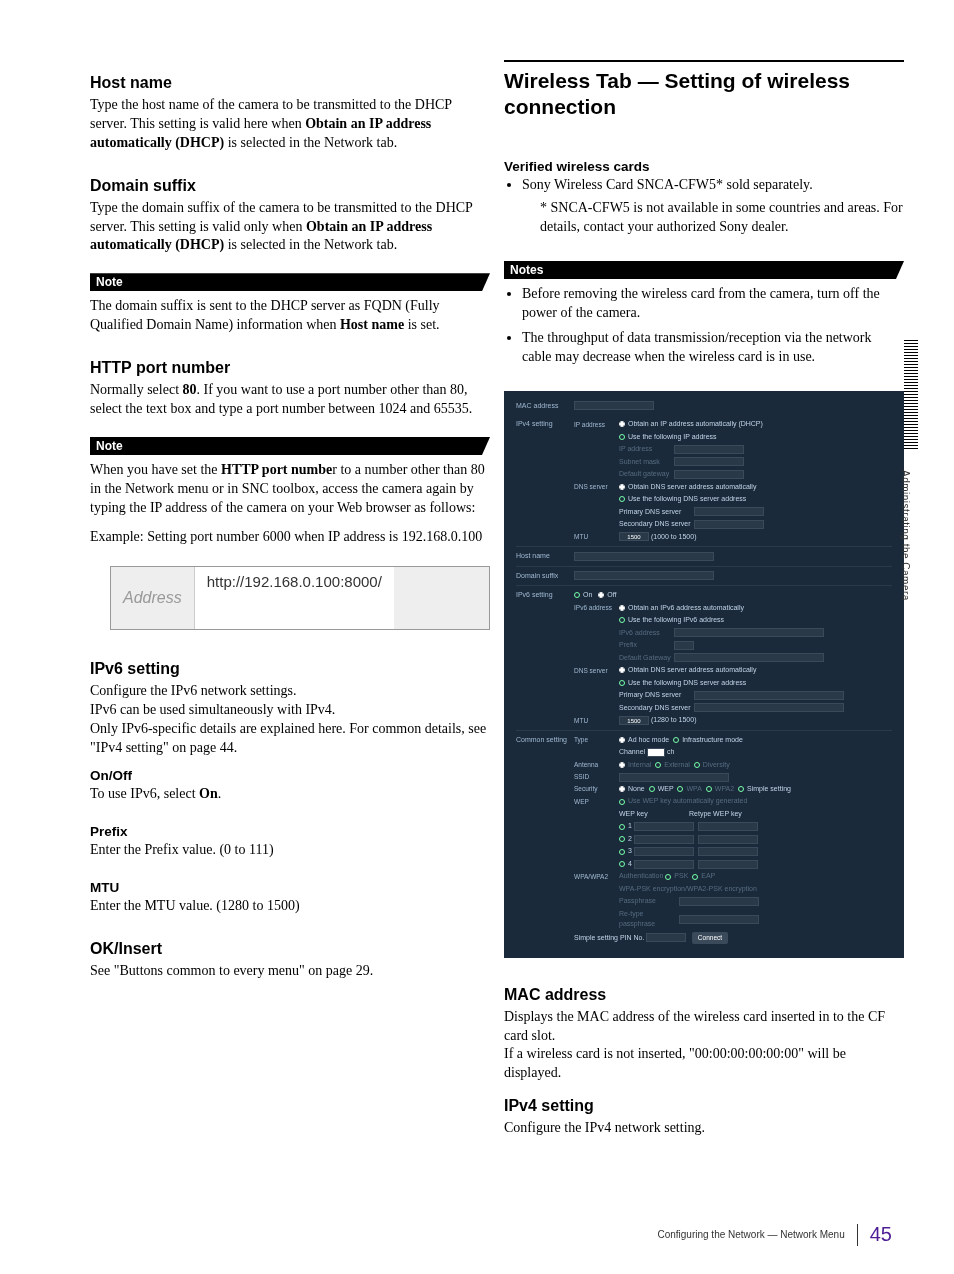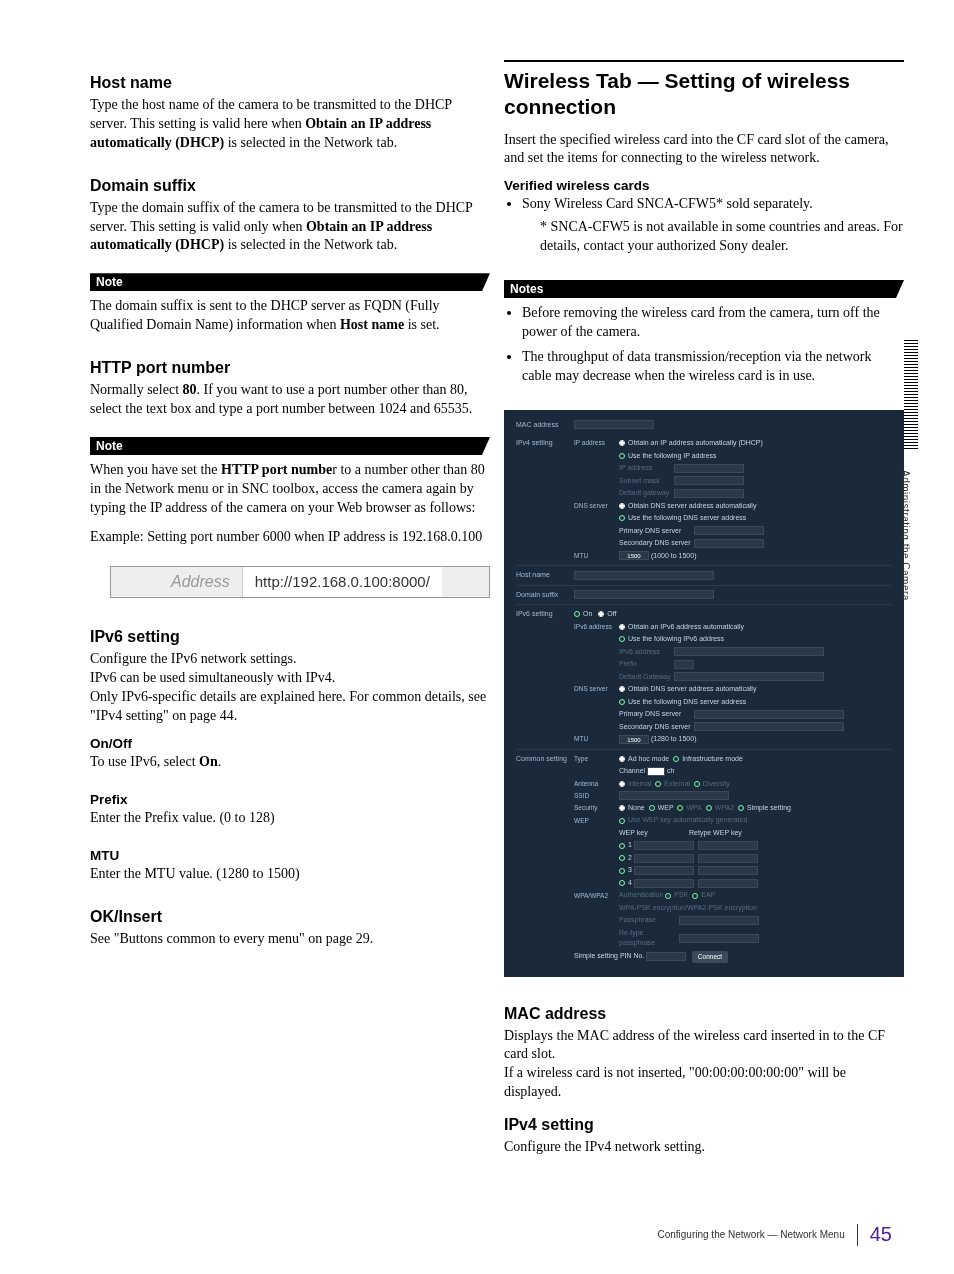--- a/index.html
+++ b/index.html
@@ -80,25 +80,24 @@
   .addr-shot {
     border: 1px solid #999;
     display: inline-flex;
     align-items: stretch;
     margin: 10px 0 16px 20px;
     font-family: Arial, sans-serif;
     background: #eee;
   }
   .addr-shot .lbl {
     color: #999;
-    padding: 6px 12px;
+    padding: 22px 12px;
     font-style: italic;
     font-size: 16px;
     border-right: 1px solid #ccc;
-    margin-left: 48px;
   }
   .addr-shot .url {
     background: #fff;
     padding: 6px 12px;
     color: #333;
     font-size: 15px;
   }
   
   .form-shot {
     background: #1b2a3a;
@@ -198,33 +197,33 @@
       <span>IPv6 can be used simultaneously with IPv4.</span><br>
       <span>Only IPv6-specific details are explained here. For common details, see "IPv4 setting" on page 44.</span>
     </p>
 
     <h4>On/Off</h4>
     <p>
       <span>To use IPv6, select </span><strong>On</strong><span>.</span>
     </p>
 
     <h4>Prefix</h4>
-    <p>Enter the Prefix value. (0 to 128)</p>
+    <p>Enter the Prefix value. (0 to 111)</p>
 
     <h4>MTU</h4>
     <p>Enter the MTU value. (1280 to 1500)</p>
 
     <h3>OK/Insert</h3>
     <p>See "Buttons common to every menu" on page 29.</p>
   </div>
 
   <div class="col col-right">
     <h2 class="section-title">Wireless Tab — Setting of wireless connection</h2>
     <p style="margin-bottom:0;">
-      <span>Insert the specified wireless card into the CF card slot of the camera, and set the items for connecting to the wireless network.</span><br>
+      <br>
     </p>
 
     <h4>Verified wireless cards</h4>
     <ul class="bullets">
       <li>
         <span>Sony Wireless Card SNCA-CFW5* sold separately.</span>
         <div class="indent-note">* SNCA-CFW5 is not available in some countries and areas. For details, contact your authorized Sony dealer.</div>
       </li>
     </ul>
 

